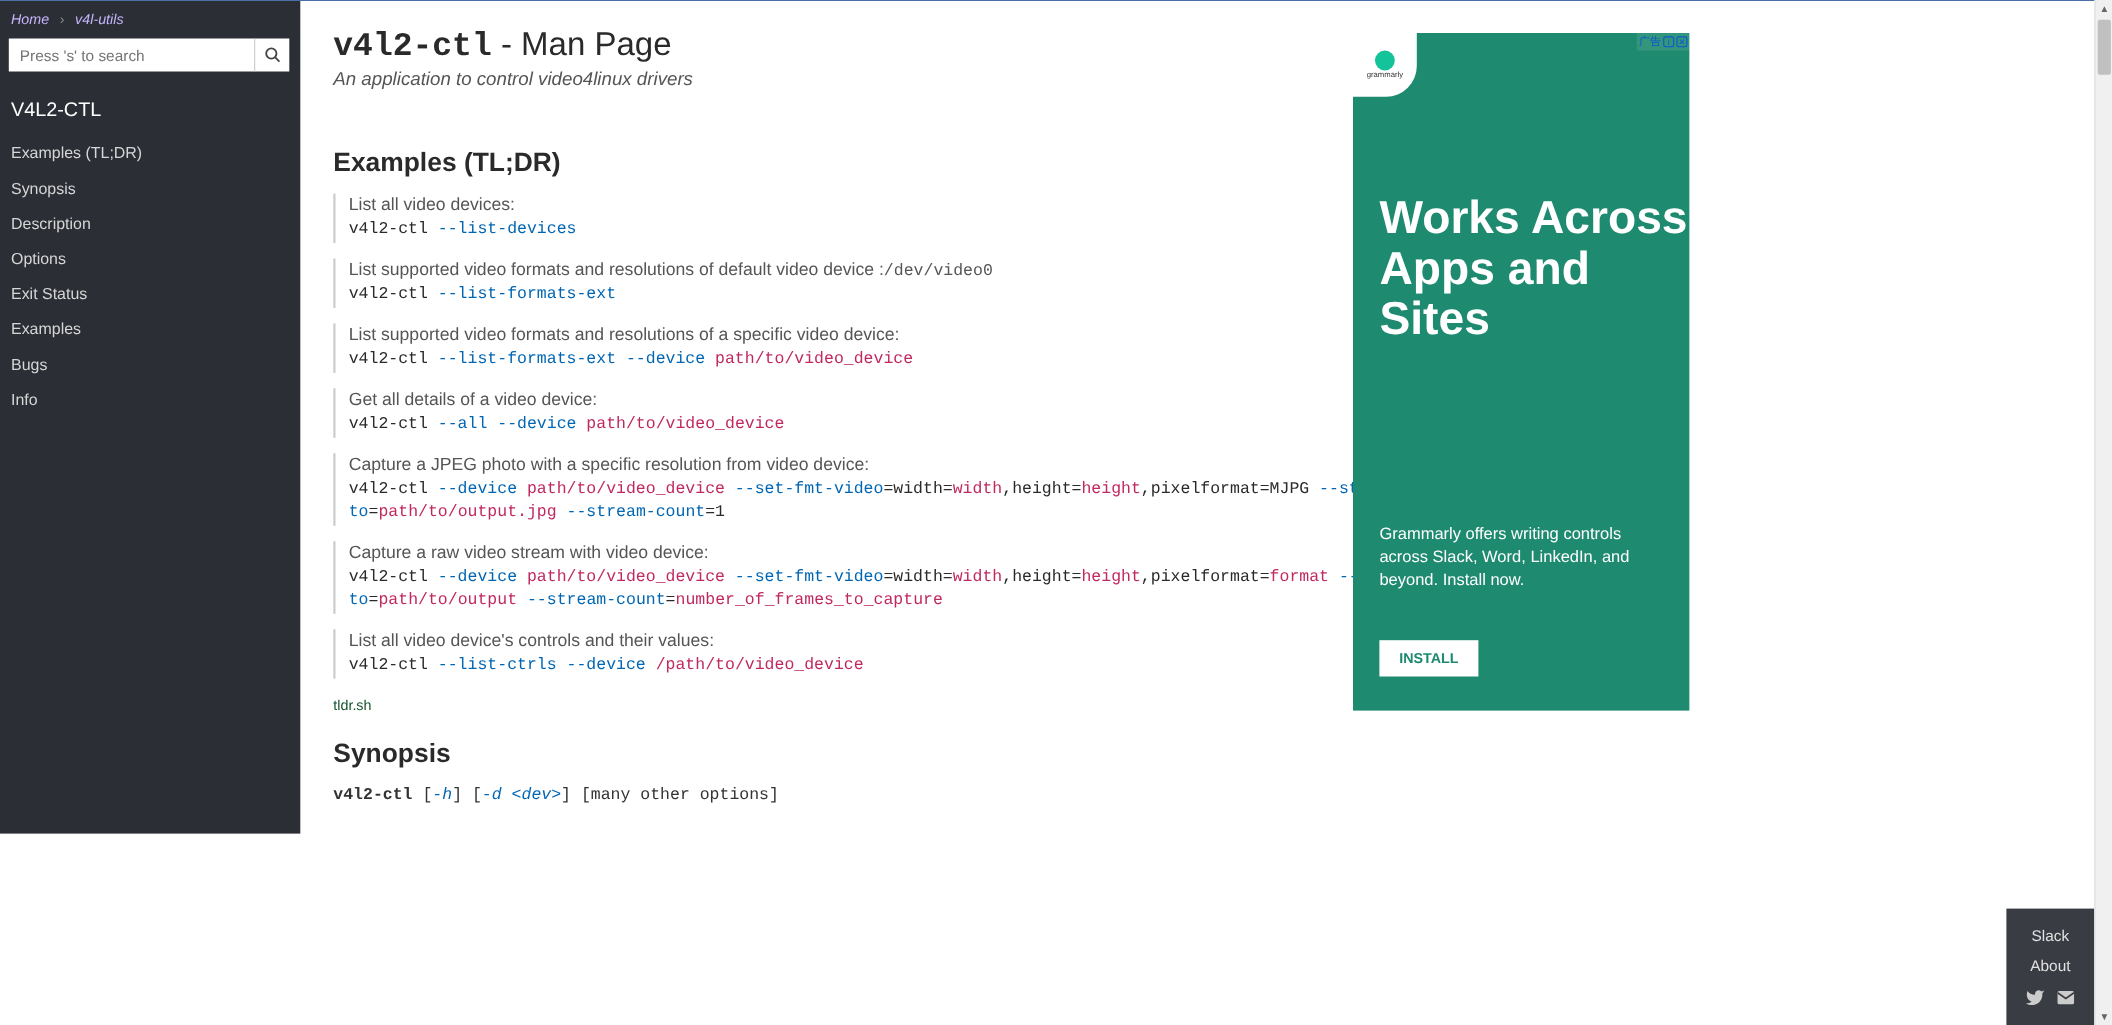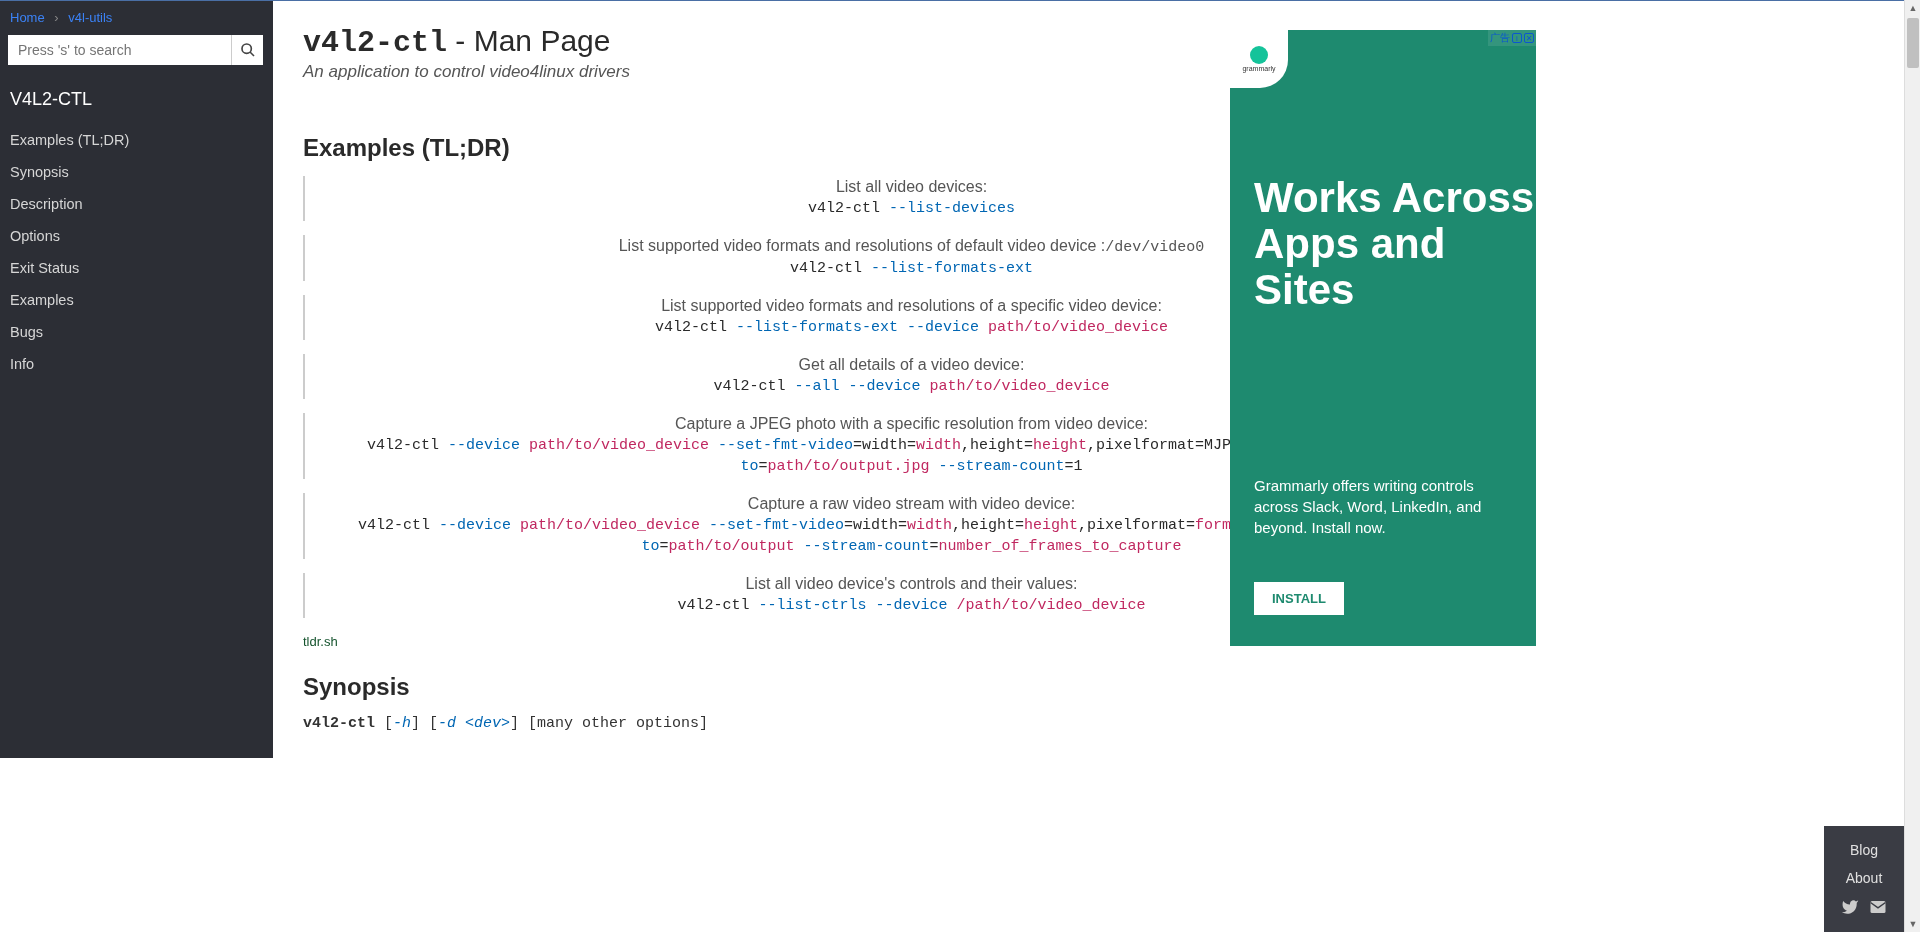--- a/index.html
+++ b/index.html
@@ -1,34 +1,34 @@
 <!DOCTYPE html>
 <html><head>
 <meta charset="utf-8">
 <style>
 * { margin: 0; padding: 0; box-sizing: border-box; }
 body { font-family: 'Segoe UI', -apple-system, sans-serif; font-size: 15px; color: #333; background: #fff; overflow: hidden; }
 .container { display: flex; width: 1536px; height: 758px; }
 .sidebar { width: 273px; background: #2c2e35; color: #d4d4d4; padding: 0; flex-shrink: 0; }
 .breadcrumb { padding: 10px 10px 6px 10px; font-size: 13px; }
-.breadcrumb a { color: #3b82f6; text-decoration: none; }
+.breadcrumb a { color: #c4b5fd; text-decoration: none; font-style: italic; }
 .breadcrumb .sep { margin: 0 6px; color: #888; }
 .search-bar { display: flex; padding: 4px 10px 8px 8px; }
 .search-input { flex: 1; padding: 7px 10px; font-size: 14px; border: none; background: #fff; color: #333; }
 .search-btn { width: 32px; background: #fff; border: none; border-left: 1px solid #ccc; display: flex; align-items: center; justify-content: center; cursor: pointer; }
 .search-btn svg { width: 16px; height: 16px; }
 .nav-title { font-size: 18px; font-weight: 400; padding: 16px 10px 8px 10px; color: #fff; }
 .nav-list { list-style: none; padding: 6px 0; }
 .nav-list li { padding: 8px 10px; font-size: 14.5px; color: #d6d6d6; cursor: pointer; }
 .main { flex: 1; padding: 24px 30px 0 30px; overflow-y: auto; position: relative; }
 h1 { font-size: 30px; font-weight: 400; color: #2a2a2a; margin-bottom: 2px; }
 h1 .bold { font-weight: 700; font-family: 'Consolas','Courier New',monospace; }
 .subtitle { font-style: italic; color: #555; font-size: 17px; margin-bottom: 52px; }
 h2 { font-size: 24px; font-weight: 700; color: #2a2a2a; margin: 20px 0 14px 0; }
-.example { border-left: 2px solid #ccc; padding: 2px 0 2px 12px; margin: 10px 0 14px 0; text-align: center; }
+.example { border-left: 2px solid #ccc; padding: 2px 0 2px 12px; margin: 10px 0 14px 0; }
 .example .desc { font-size: 16px; color: #555; margin-bottom: 2px; }
 .example .desc code { font-family: 'Consolas','Courier New',monospace; font-size: 15px; }
 .example .cmd { font-family: 'Consolas','Courier New',monospace; font-size: 15px; color: #2a2a2a; line-height: 1.4; word-break: break-word; white-space: pre-wrap; }
 .cmd .kw { color: #0066b3; }
 .cmd .arg { color: #c02860; }
 .source-link { text-align: left; font-size: 13px; color: #14532d; margin: 16px 0 24px 0; }
 .synopsis-line { font-family: 'Consolas','Courier New',monospace; font-size: 15px; margin-top: 6px; }
 .synopsis-line .opt { font-style: italic; color: #0066b3; }
 .ad-panel { position: absolute; top: 30px; right: 0; width: 306px; height: 616px; background: #1e8a6f; color: #fff; overflow: hidden; }
 .ad-badge { position: absolute; top: 0; right: 0; font-size: 10px; color: #0b57d0; background: rgba(255,255,255,0.1); padding: 1px 2px; display:flex; gap:2px; align-items:center;}
@@ -136,21 +136,21 @@
       </div>
       <div class="ad-heading">Works Across Apps and Sites</div>
       <div class="ad-copy">Grammarly offers writing controls across Slack, Word, LinkedIn, and beyond. Install now.</div>
       <button class="ad-btn">INSTALL</button>
     </div>
   </main>
 
 </div>
 
 <div class="footer-panel">
-  <div>Blog</div>
+  <div>Slack</div>
   <div>About</div>
   <div class="footer-icons">
     <svg viewBox="0 0 24 24">
         <path d="M23 3a10.9 10.9 0 01-3.14 1.53 4.48 4.48 0 00-7.86 3v1A10.66 10.66 0 013 4s-4 9 5 13a11.64 11.64 0 01-7 2c9 5 20 0 20-11.5a4.5 4.5 0 00-.08-.83A7.72 7.72 0 0023 3z"></path>
       </svg>
     <svg viewBox="0 0 24 24">
         <rect x="2" y="4" width="20" height="16" rx="2"></rect>
         <path d="M2 6l10 7 10-7" fill="none" stroke="#3a3c44" stroke-width="2"></path>
       </svg>
   </div>

